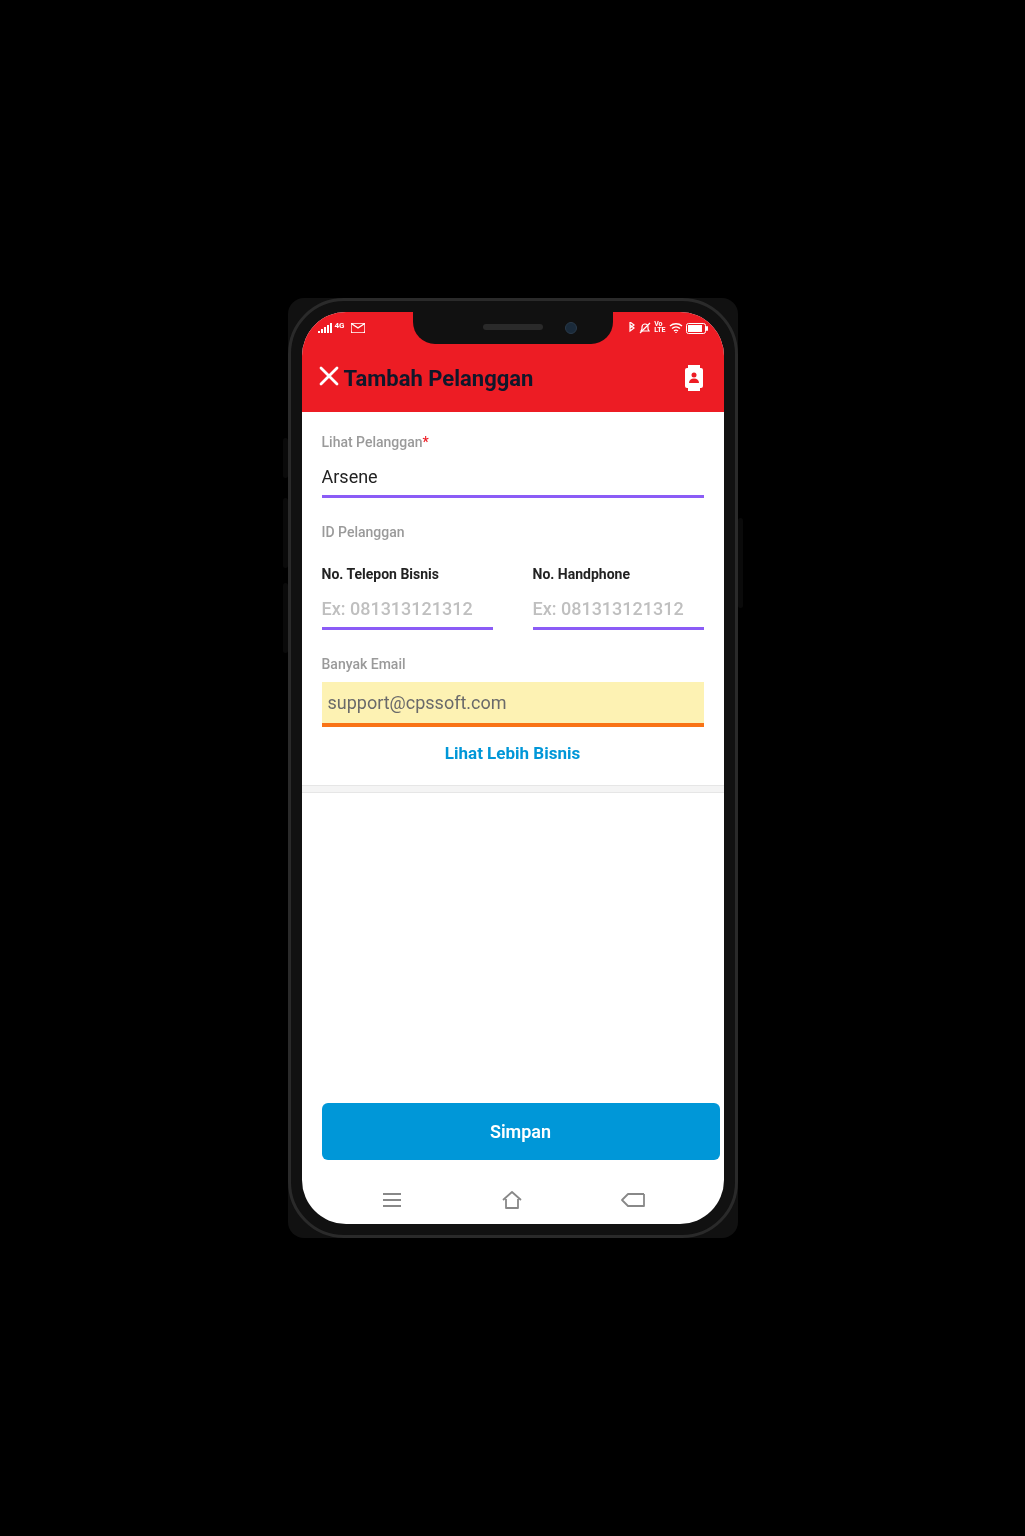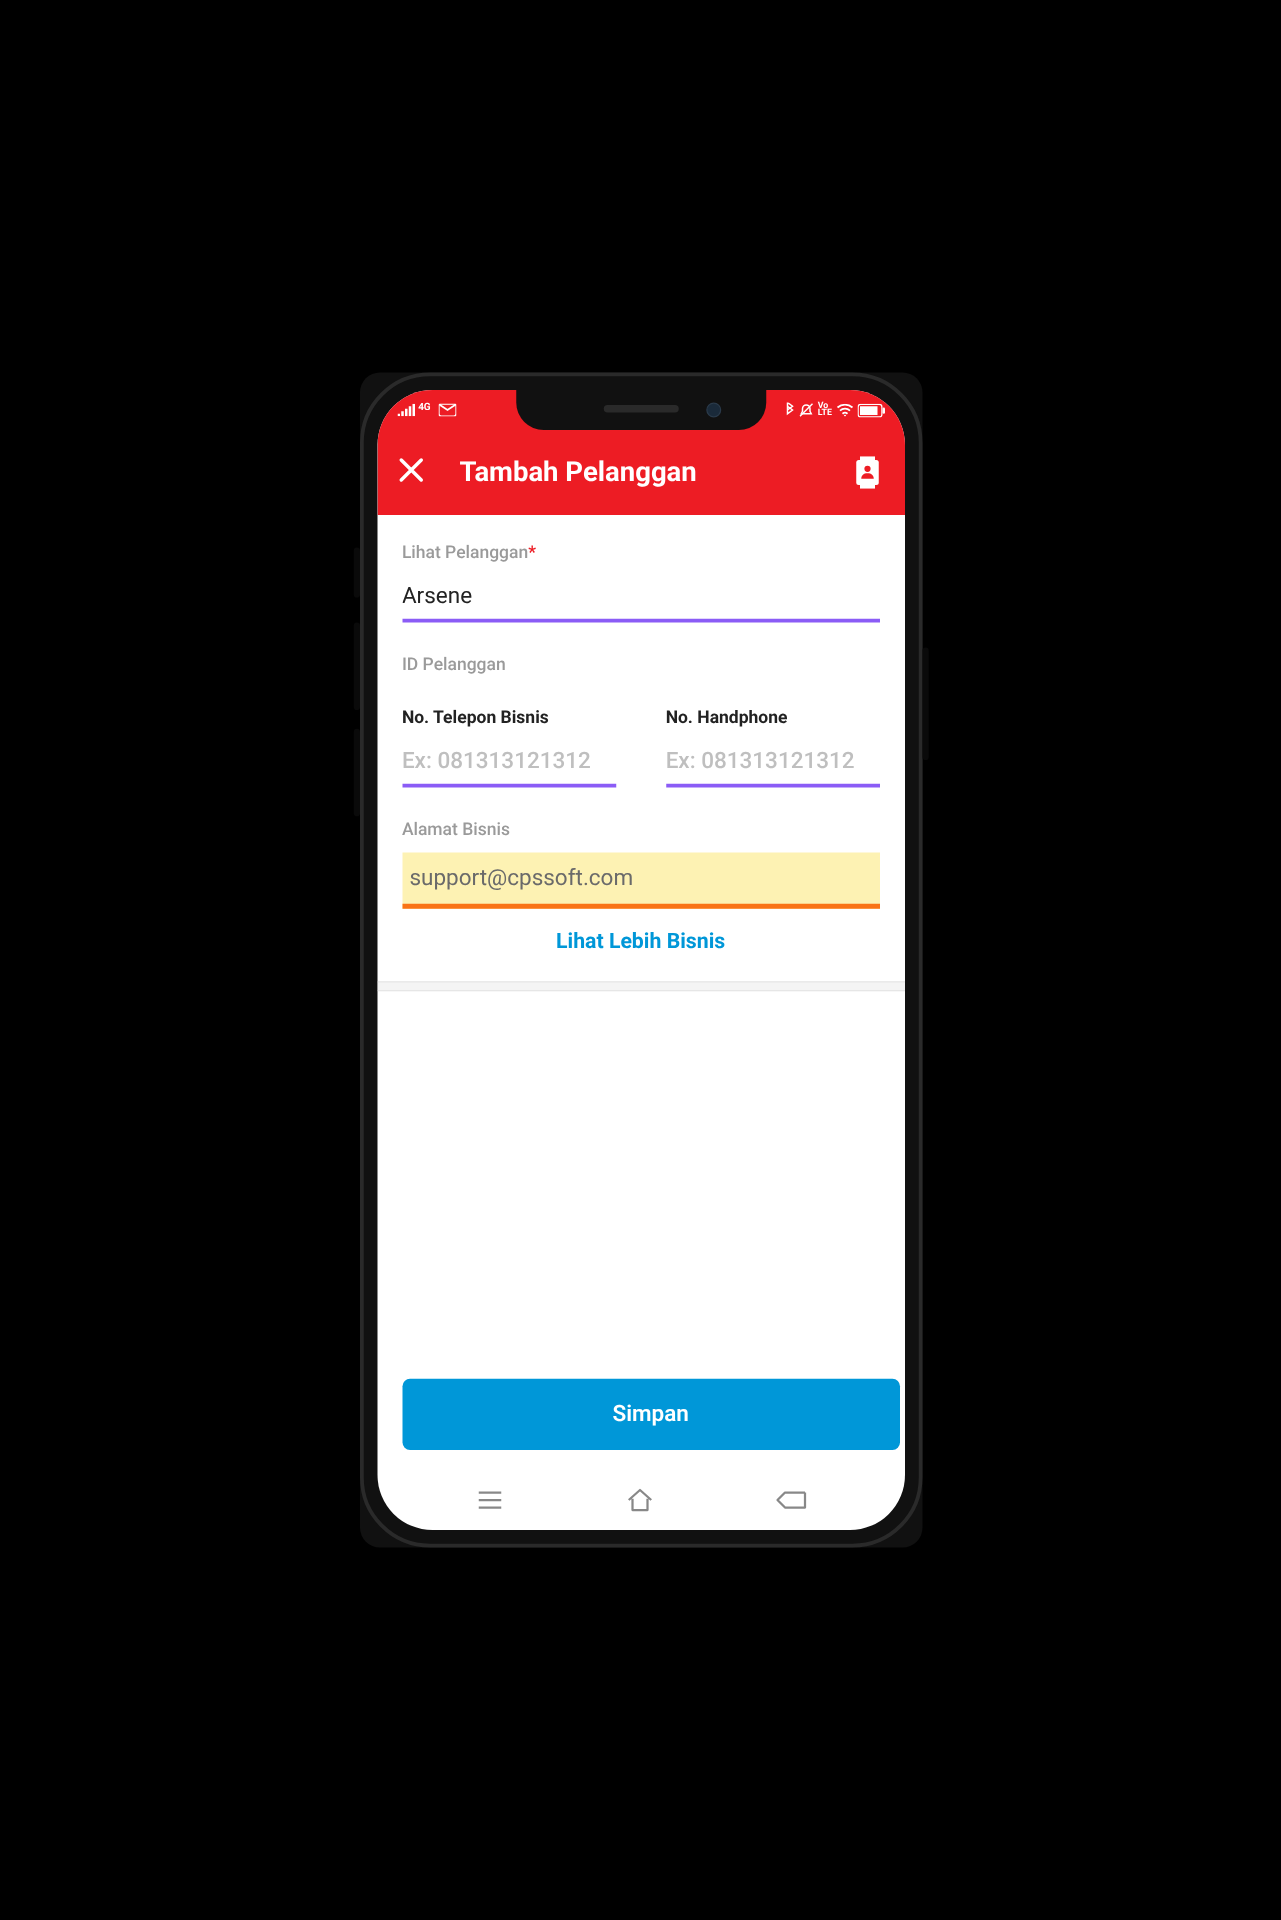--- a/index.html
+++ b/index.html
@@ -29,22 +29,22 @@
     .notch .cam { position: absolute; right: 36px; top: 10px; width: 12px; height: 12px; background: #1a2a3a; border-radius: 50%; border: 1px solid #2a3a4a; }
     .notch .speaker { position: absolute; left: 50%; top: 12px; transform: translateX(-50%); width: 60px; height: 6px; background: #2a2a2a; border-radius: 3px; }
     .statusbar {
       height: 32px; background: #ed1c24; color: #fff; display: flex; align-items: center;
       justify-content: space-between; padding: 0 16px; font-size: 11px;
     }
     .statusbar .left { display: flex; gap: 6px; align-items: center; }
     .statusbar .right { display: flex; gap: 3px; align-items: center; }
     .sb-icon { display: inline-flex; }
     .appbar {
-      height: 68px; background: #ed1c24; color: #ffffff; display: flex; align-items: center;
-      padding: 0 16px; gap: 28px;
+      height: 68px; background: #ed1c24; color: #0f172a; display: flex; align-items: center;
+      padding: 0 16px; gap: 4px;
     }
     .appbar .close { font-size: 26px; font-weight: 300; cursor: pointer; line-height: 1; }
     .appbar .title { font-size: 22px; font-weight: 700; flex: 1; }
     .appbar .action-icon { width: 28px; height: 28px; display: flex; align-items: center; justify-content: center; cursor: pointer; }
     .content { flex: 1; overflow-y: auto; padding: 22px 20px 0 20px; }
     .field { margin-bottom: 26px; }
     .field-label { font-size: 14px; color: #9a9a9a; font-weight: 500; margin-bottom: 10px; display: block; }
     .field-label .req { color: #ed1c24; }
     .field-label.dark { color: #222; font-weight: 700; }
     .field-input {
@@ -174,21 +174,21 @@
           <label class="field-label dark">No. Telepon Bisnis</label>
           <input class="field-input" placeholder="Ex: 081313121312" style="">
         </div>
         <div class="field">
           <label class="field-label dark">No. Handphone</label>
           <input class="field-input" placeholder="Ex: 081313121312" style="">
         </div>
       </div>
 
       <div class="field" style="margin-bottom:0;">
-        <label class="field-label">Alamat Bisnis</label>
+        <label class="field-label">Banyak Email</label>
         <input class="email-input" value="support@cpssoft.com" style="">
       </div>
 
       <div class="more-link">Lihat Lebih Bisnis</div>
 
       <div class="divider"></div>
     </div>
 
     <div class="footer">
       <button class="save-btn">Simpan</button>

